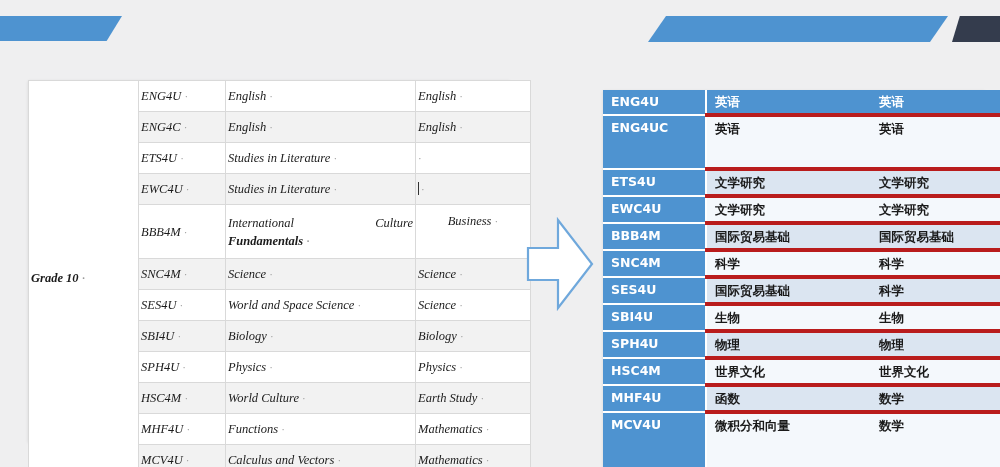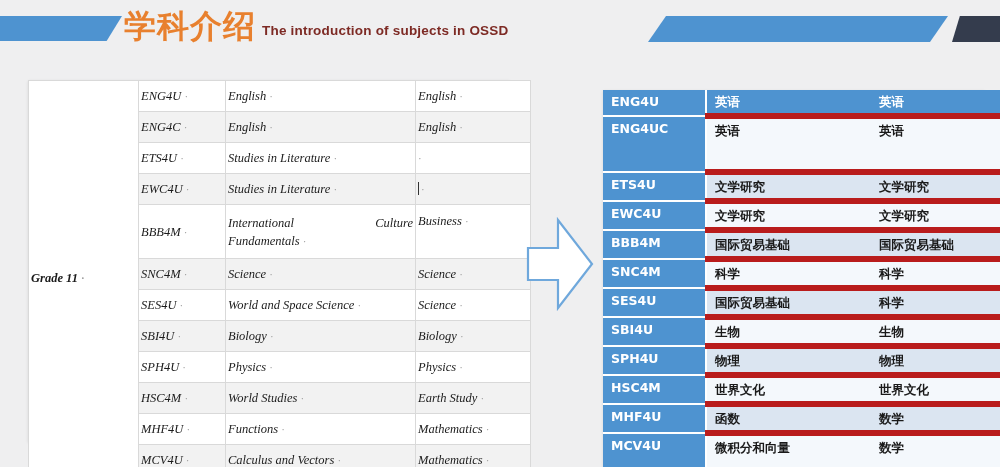--- a/index.html
+++ b/index.html
@@ -84,21 +84,21 @@
   }
   .c-code{width:82px;}
   .c-name{width:185px;}
   .c-cat{width:110px;}
   tr.alt td{background:#f2f2f2;}
   tr.norm td{background:#ffffff;}
   td.justify{
     text-align:justify;
     text-align-last:justify;
   }
-  td.justify .l2{text-align:right;text-align-last:left;display:block;}
+  td.justify .l2{text-align:right;text-align-last:left;display:block;font-weight:bold;}
   td.indent{padding-left:30px;}
   td.indent2{padding-left:18px;}
   .tail{color:#9a9a9a;font-style:normal;font-size:11px;}
   .caret{
     display:inline-block;width:1px;height:13px;
     background:#333;vertical-align:-2px;margin-right:2px;
   }
   .tall td{height:40px;}
 
   
@@ -118,21 +118,21 @@
     table-layout:fixed;
   }
   table.blue td{
     font-size:12.5px;
     font-weight:bold;
     padding:3px 8px;
     vertical-align:top;
     line-height:17px;
     color:#1a1a1a;
     font-family:"DejaVu Sans","Liberation Sans",sans-serif;
-    border-bottom:6px solid #b91c1c;
+    border-bottom:4px solid #b91c1c;
   }
   table.blue td.code{
     width:86px;
     background:#4e93d0;
     color:#ffffff;
     border-right:2px solid #ffffff;
     border-bottom:2px solid #ffffff;
   }
   table.blue td.v1{width:148px;}
   table.blue td.v2{width:148px;}
@@ -142,29 +142,27 @@
   tr.h-tall td{height:44px;margin-left:8px;}
   tr.h-last td{height:52px;}
 </style>
 </head>
 <body>
 
 <div id="header">
   <div class="bar-left"></div>
   <div class="bar-mid"></div>
   <div class="bar-right"></div>
-  <div id="title-cn">学科介绍</div>
-  <div id="title-en">The introduction of subjects in OSSD</div>
 </div>
 
 <div id="left-table-wrap">
   <table class="doc">
     <tbody>
         <tr class="norm">
-      <td class="gradecell" rowspan="13"><span>Grade 11</span> <span class="tail">·</span></td>
+      <td class="gradecell" rowspan="13"><span>Grade 10</span> <span class="tail">·</span></td>
       <td class="c-code"><span>ENG4U</span> <span class="tail">·</span></td>
       <td class="c-name"><span>English</span> <span class="tail">·</span></td>
       <td class="c-cat"><span>English</span> <span class="tail">·</span></td>
     </tr>
     <tr class="alt">
       <td class="c-code"><span>ENG4C</span> <span class="tail">·</span></td>
       <td class="c-name"><span>English</span> <span class="tail">·</span></td>
       <td class="c-cat"><span>English</span> <span class="tail">·</span></td>
     </tr>
     <tr class="norm">
@@ -173,21 +171,21 @@
       <td class="c-cat"><span></span><span class="tail">·</span></td>
     </tr>
     <tr class="alt">
       <td class="c-code"><span>EWC4U</span> <span class="tail">·</span></td>
       <td class="c-name"><span>Studies in Literature</span> <span class="tail">·</span></td>
       <td class="c-cat"><span class="caret"></span><span></span><span class="tail">·</span></td>
     </tr>
     <tr class="norm tall">
       <td class="c-code"><span>BBB4M</span> <span class="tail">·</span></td>
       <td class="c-name justify"><span>International Culture</span><span class="l2"><span>Fundamentals</span> <span class="tail">·</span></span></td>
-      <td class="c-cat" style="vertical-align:top;padding-top:7px;"><span>Business</span> <span class="tail">·</span></td>
+      <td class="c-cat" style="vertical-align:top;padding-top:7px;text-align:center;"><span>Business</span> <span class="tail">·</span></td>
     </tr>
     <tr class="alt">
       <td class="c-code"><span>SNC4M</span> <span class="tail">·</span></td>
       <td class="c-name"><span>Science</span> <span class="tail">·</span></td>
       <td class="c-cat"><span>Science</span> <span class="tail">·</span></td>
     </tr>
     <tr class="norm">
       <td class="c-code"><span>SES4U</span> <span class="tail">·</span></td>
       <td class="c-name"><span>World and Space Science</span> <span class="tail">·</span></td>
       <td class="c-cat"><span>Science</span> <span class="tail">·</span></td>
@@ -197,21 +195,21 @@
       <td class="c-name indent"><span>Biology</span> <span class="tail">·</span></td>
       <td class="c-cat"><span>Biology</span> <span class="tail">·</span></td>
     </tr>
     <tr class="norm">
       <td class="c-code"><span>SPH4U</span> <span class="tail">·</span></td>
       <td class="c-name"><span>Physics</span> <span class="tail">·</span></td>
       <td class="c-cat"><span>Physics</span> <span class="tail">·</span></td>
     </tr>
     <tr class="alt">
       <td class="c-code"><span>HSC4M</span> <span class="tail">·</span></td>
-      <td class="c-name indent2"><span>World Studies</span> <span class="tail">·</span></td>
+      <td class="c-name indent2"><span>World Culture</span> <span class="tail">·</span></td>
       <td class="c-cat"><span>Earth Study</span> <span class="tail">·</span></td>
     </tr>
     <tr class="norm">
       <td class="c-code"><span>MHF4U</span> <span class="tail">·</span></td>
       <td class="c-name"><span>Functions</span> <span class="tail">·</span></td>
       <td class="c-cat"><span>Mathematics</span> <span class="tail">·</span></td>
     </tr>
     <tr class="alt">
       <td class="c-code"><span>MCV4U</span> <span class="tail">·</span></td>
       <td class="c-name"><span>Calculus and Vectors</span> <span class="tail">·</span></td>

